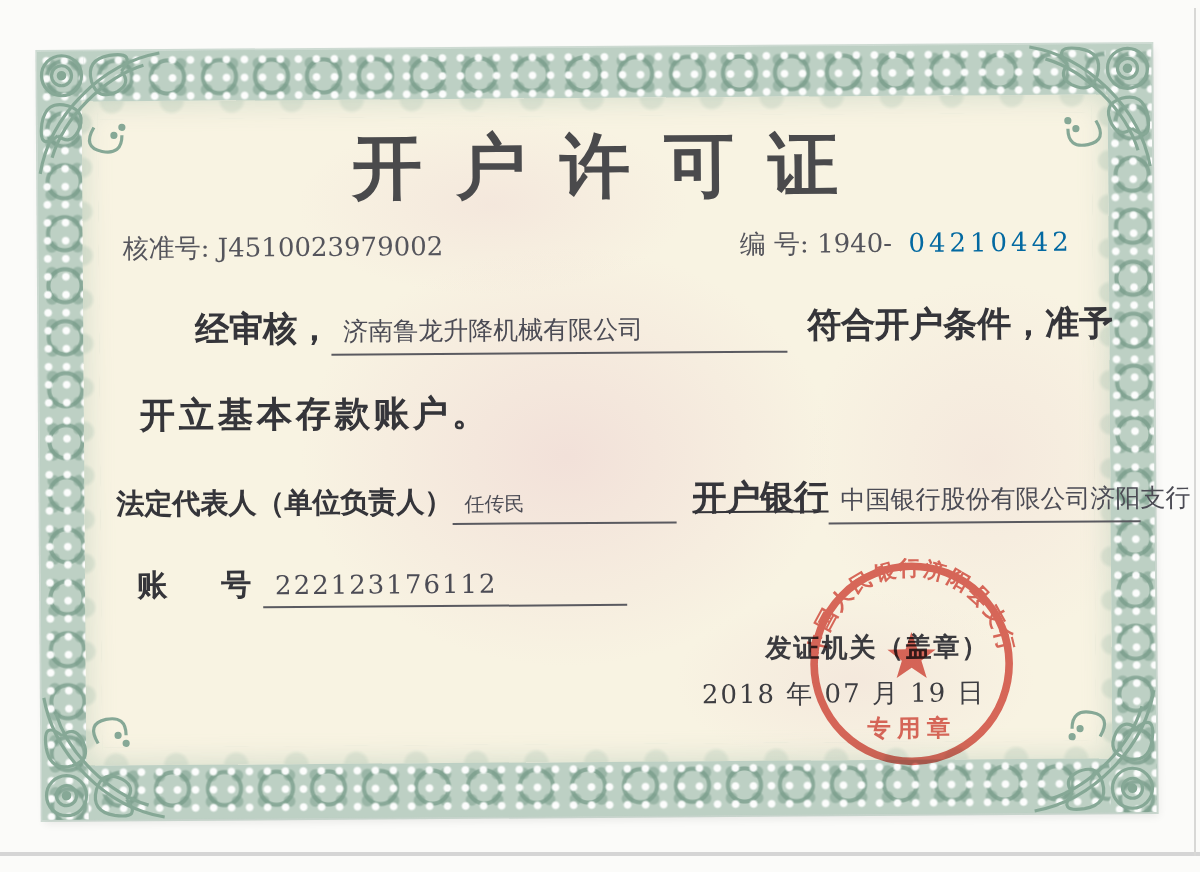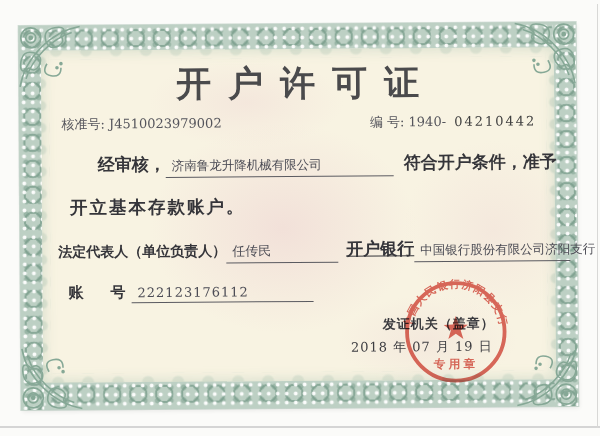--- a/index.html
+++ b/index.html
@@ -64,38 +64,38 @@
   .title{
     top:36px;text-align:center;
     font-family:"DejaVu Serif","Liberation Serif",serif;
     font-weight:bold;font-size:35px;color:#4a4a4c;
     letter-spacing:17px;padding-left:17px;
   }
   .meta-row{top:90px;display:flex;justify-content:space-between;
     padding:0 40px 0 42px;
     font-family:"DejaVu Serif","Liberation Serif",serif;
     font-size:13px;color:#55555c;}
-  .serial-number{color:#404040;letter-spacing:2px;margin-left:4px;}
+  .serial-number{color:#0369a1;letter-spacing:2px;margin-left:4px;}
 
   .bold-ink{color:#35353a;font-weight:bold;}
   .fill-value{
     font-family:"DejaVu Serif","Liberation Serif",serif;
     font-weight:normal;color:#4c4c55;
     border-bottom:1px solid #5a5a60;
     display:inline-block;vertical-align:baseline;
     padding:0 0 2px 6px;
   }
 
   .line1{top:128px;left:78px;right:auto;font-size:17px;}
   .line1 .fill-value{width:222px;font-size:12.5px;}
   .line1 .suffix{margin-left:10px;}
   .line2{top:170px;left:50px;font-size:17.5px;letter-spacing:2px;}
 
   .line3{top:214px;left:38px;font-size:14px;}
-  .line3 .fill-value{width:106px;font-size:13px;}
+  .line3 .fill-value{width:106px;font-size:10px;}
   .line3 .bank-label{margin-left:8px;font-size:17px;text-decoration:underline;}
   .line3 .bank-value{width:150px;font-size:12.5px;}
 
   .line4{top:258px;left:48px;font-size:15px;}
   .line4 .acct-label{letter-spacing:6px;}
   .line4 .fill-value{width:176px;font-size:13px;letter-spacing:1px;}
 
   .issuer{top:292px;left:362px;font-size:13px;font-weight:600;color:#3a3a3e;letter-spacing:1px;}
   .dateline{top:315px;left:330px;font-size:13px;color:#3d3d41;
     font-family:"DejaVu Serif","Liberation Serif",serif;letter-spacing:1px;}

